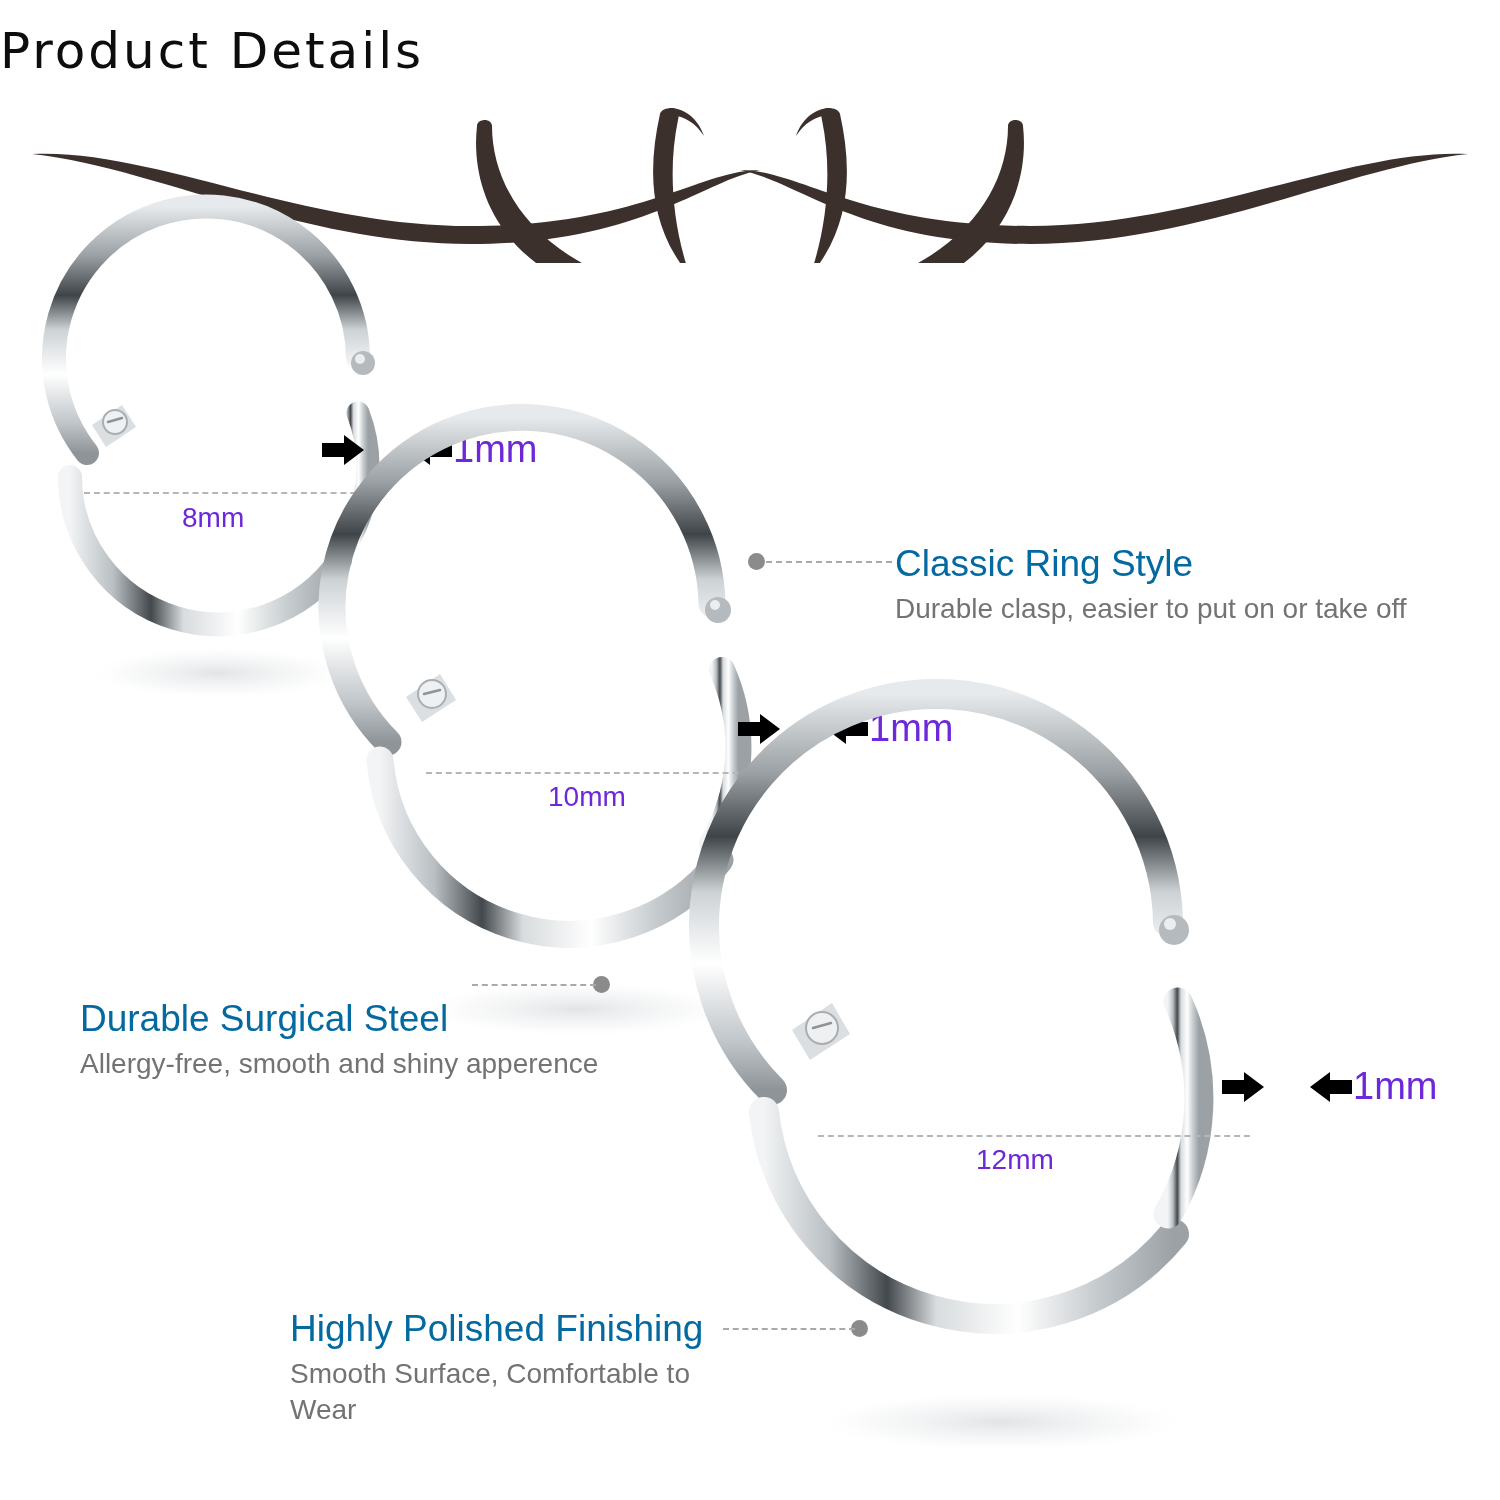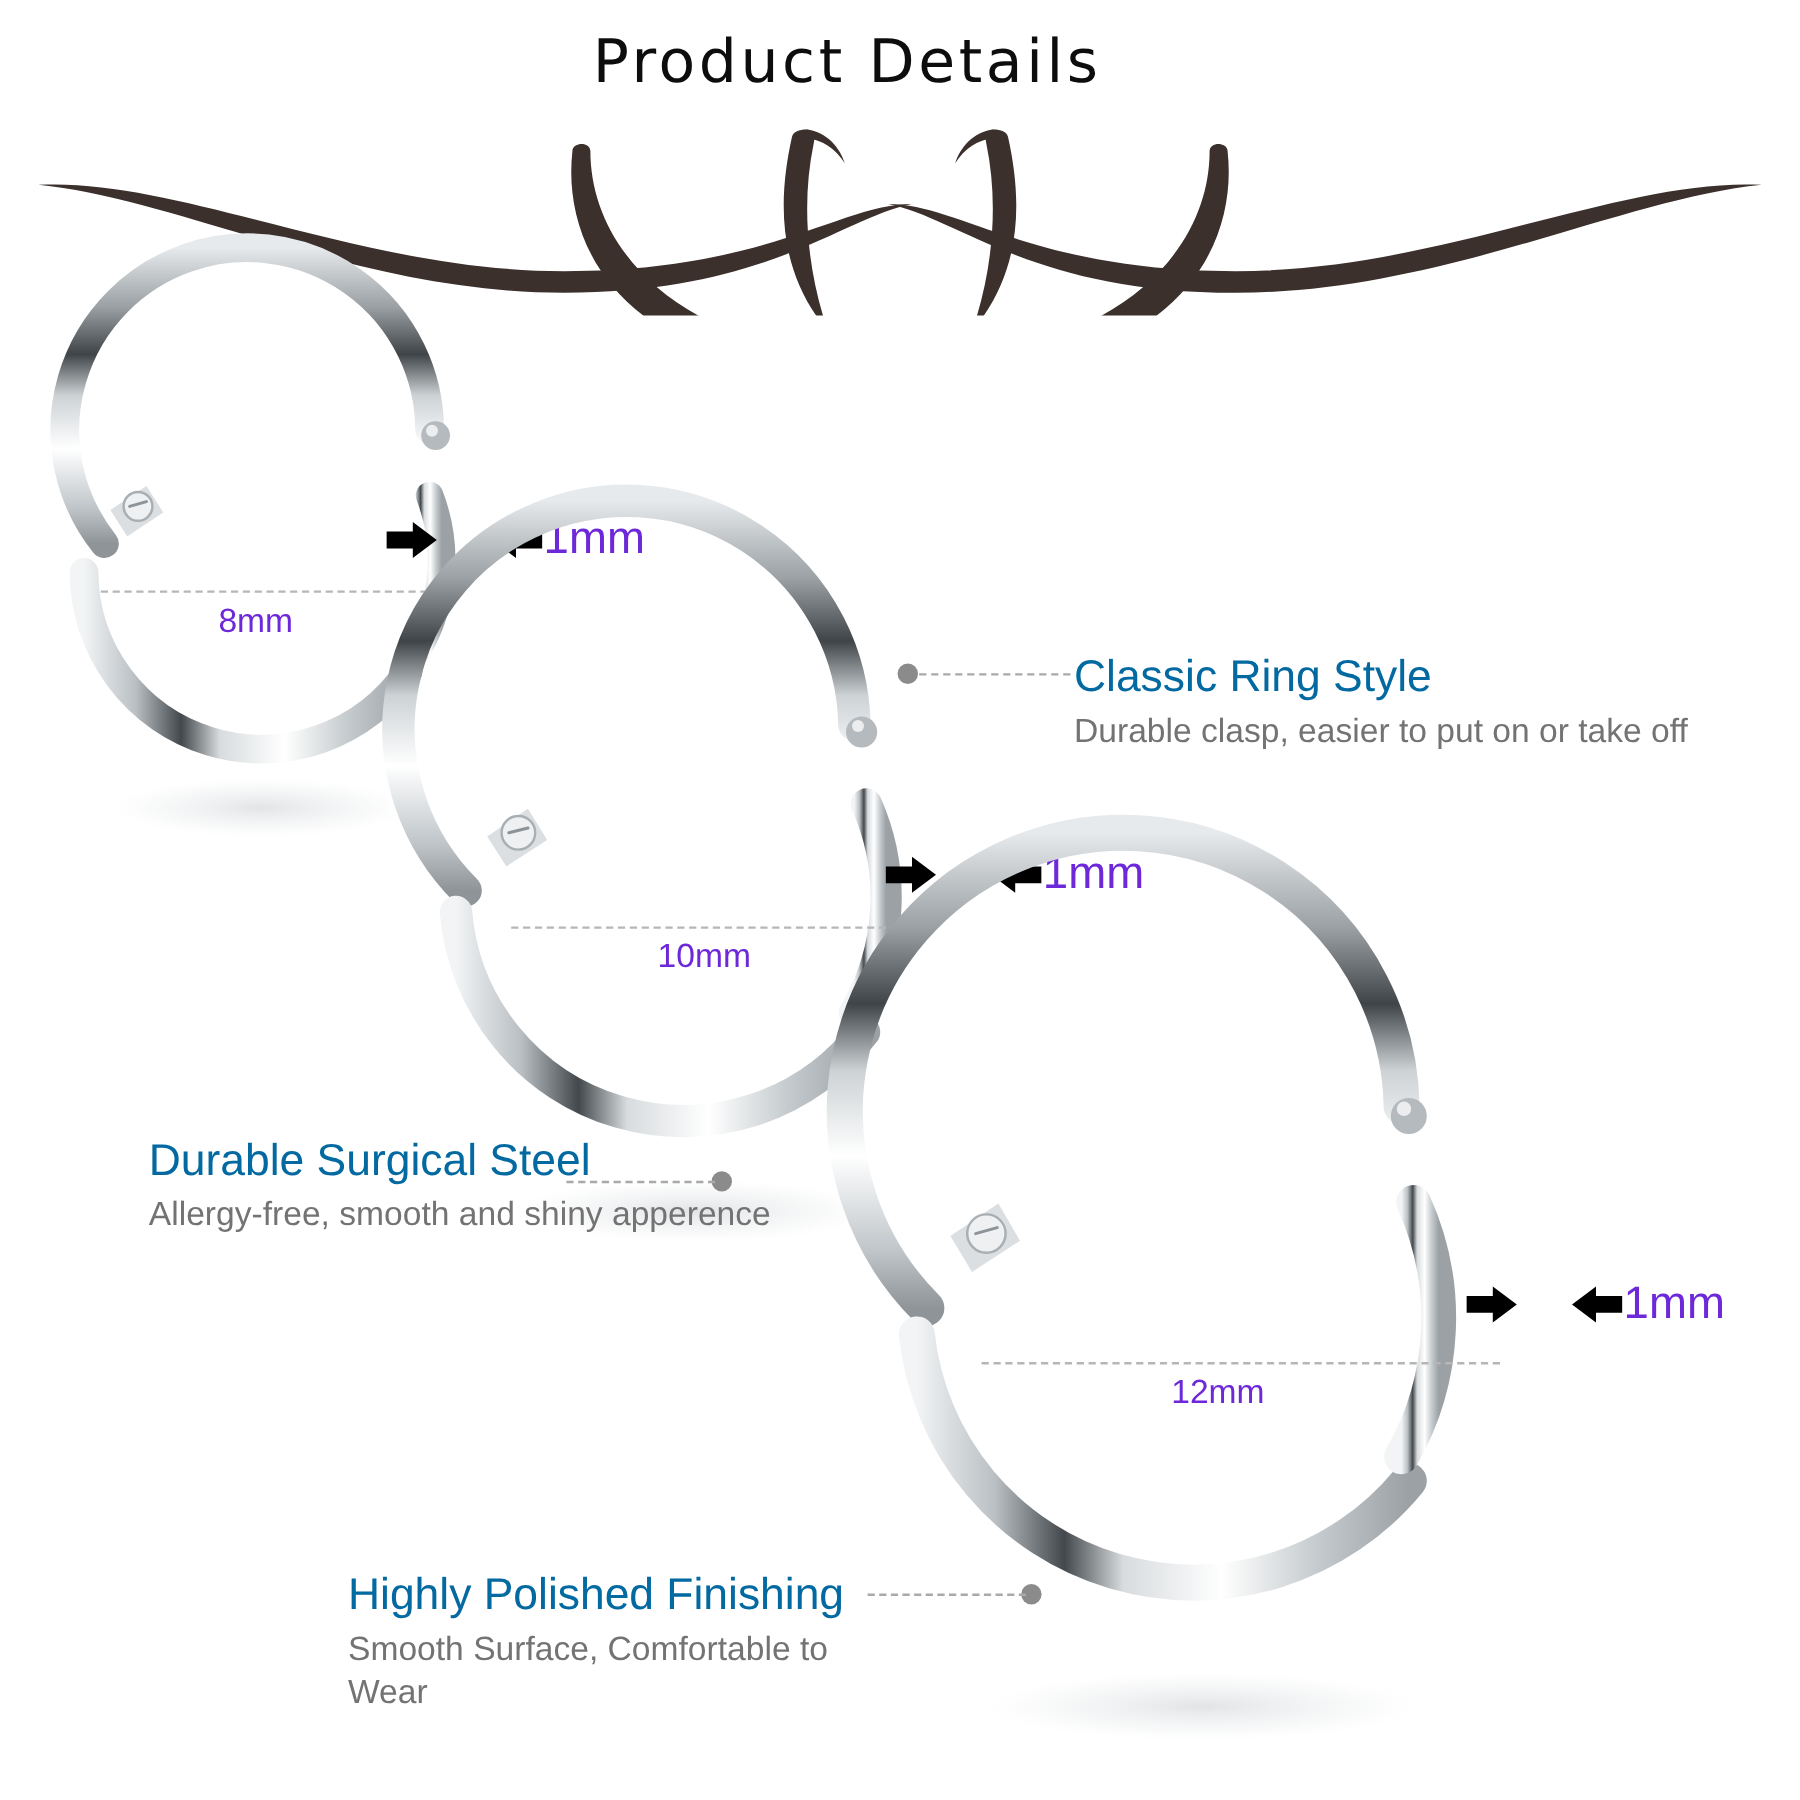--- a/index.html
+++ b/index.html
@@ -17,21 +17,20 @@
     background: #ffffff;
     overflow: hidden;
   }
 
   
   #page-title {
     position: absolute;
     left: 0;
     top: 26px;
     width: 1412px;
-    text-align: center;
     font-family: "DejaVu Sans", sans-serif;
     font-size: 50px;
     font-weight: 400;
     letter-spacing: 3px;
     color: #0d0d0d;
     line-height: 1;
     white-space: nowrap;
   }
   #divider {
     position: absolute;
@@ -320,21 +319,21 @@
 
   <div class="leader-dot" style="left:748px; top:553px;"></div>
   <div class="leader" style="left:766px; top:561px; width:126px;"></div>
   <div class="callout" style="left:895px; top:543px;">
     <div class="callout-title">Classic Ring Style</div>
     <div class="callout-sub">Durable clasp, easier to put on or take off</div>
   </div>
 
   <div class="leader-dot" style="left:593px; top:976px;"></div>
   <div class="leader" style="left:472px; top:984px; width:124px;"></div>
-  <div class="callout" style="left:80px; top:946px;margin-left:44px;">
+  <div class="callout" style="left:80px; top:998px;">
     <div class="callout-title">Durable Surgical Steel</div>
     <div class="callout-sub">Allergy-free, smooth and shiny apperence</div>
   </div>
 
   <div class="leader-dot" style="left:851px; top:1320px;"></div>
   <div class="leader" style="left:723px; top:1328px; width:132px;"></div>
   <div class="callout" style="left:290px; top:1308px;">
     <div class="callout-title">Highly Polished Finishing</div>
     <div class="callout-sub wrapped">Smooth Surface,  Comfortable to Wear</div>
   </div>

